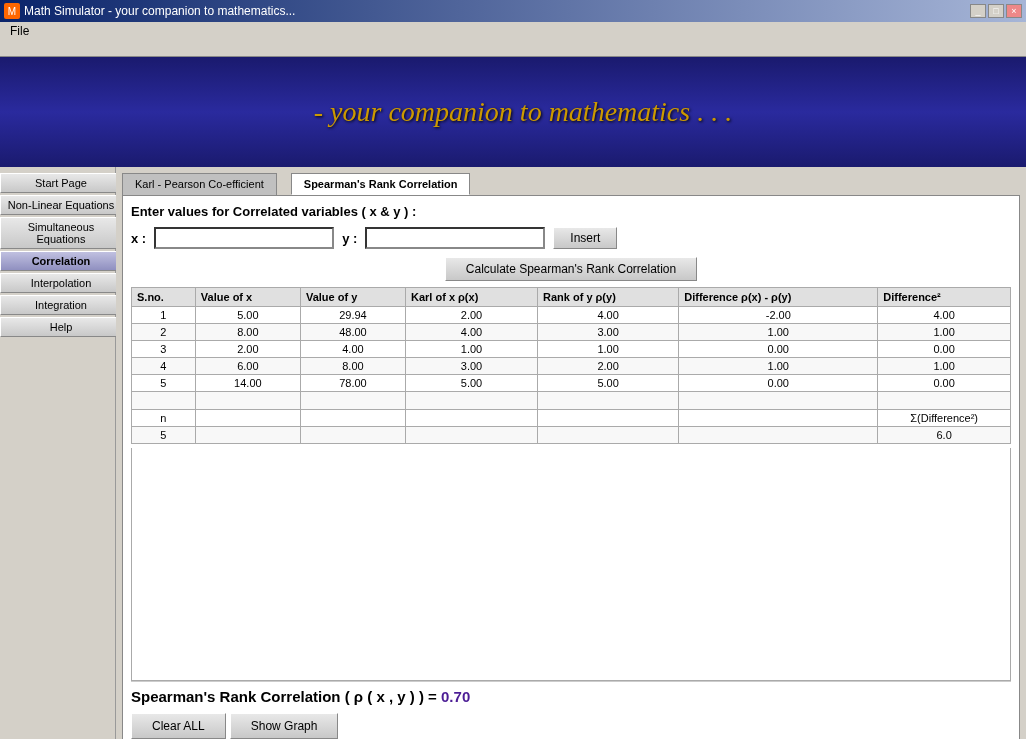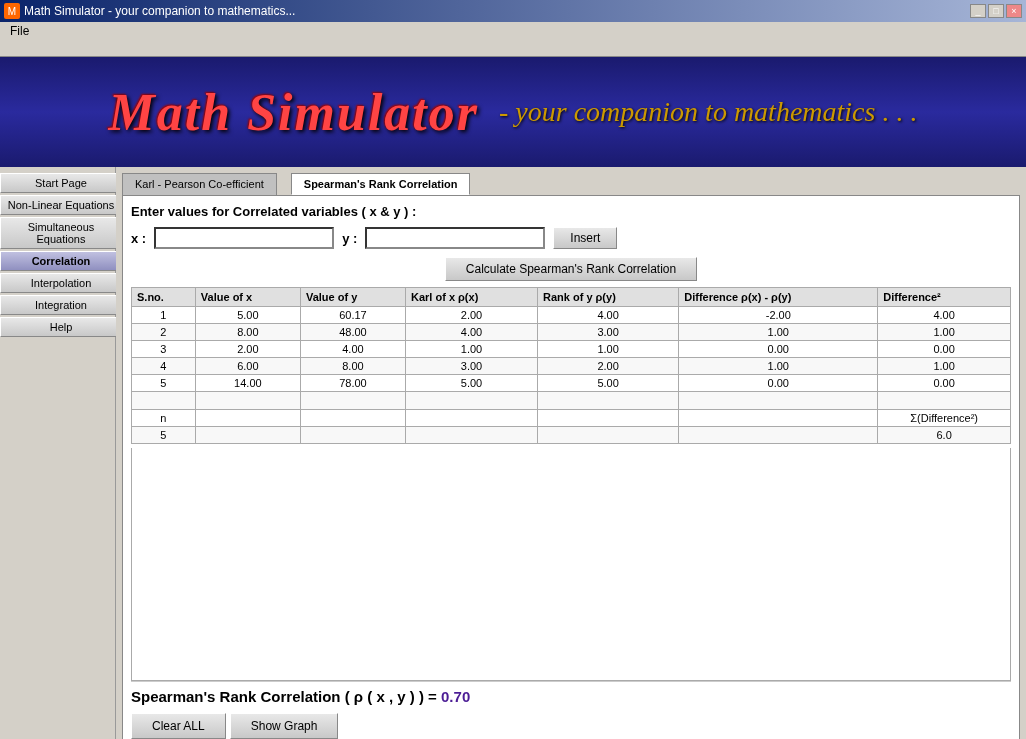--- a/index.html
+++ b/index.html
@@ -301,21 +301,20 @@
     <div class="title-btn">□</div>
     <div class="title-btn" style="background:#e88; color:#fff">×</div>
   </div>
 </div>
 
 <div class="menu-bar">
   <div class="menu-item">File</div>
 </div>
 
 <div class="header-banner">
-  <span class="header-title">Math Simulator</span>
   <span class="header-subtitle">- your companion to mathematics . . .</span>
 </div>
 
 <div class="main-layout">
 
   <div class="sidebar">
     <button class="sidebar-btn">Start Page</button>
     <button class="sidebar-btn">Non-Linear Equations</button>
     <button class="sidebar-btn">Simultaneous Equations</button>
     <button class="sidebar-btn active">Correlation</button>
@@ -354,21 +353,21 @@
             <th>Karl of x  ρ(x)</th>
             <th>Rank of y  ρ(y)</th>
             <th>Difference  ρ(x) - ρ(y)</th>
             <th>Difference²</th>
           </tr>
         </thead>
         <tbody id="table-body">
         <tr>
       <td>1</td>
       <td>5.00</td>
-      <td>60.17</td>
+      <td>29.94</td>
       <td>2.00</td>
       <td>4.00</td>
       <td>-2.00</td>
       <td>4.00</td>
     </tr>
             <tr>
       <td>2</td>
       <td>8.00</td>
       <td>48.00</td>
       <td>4.00</td>

